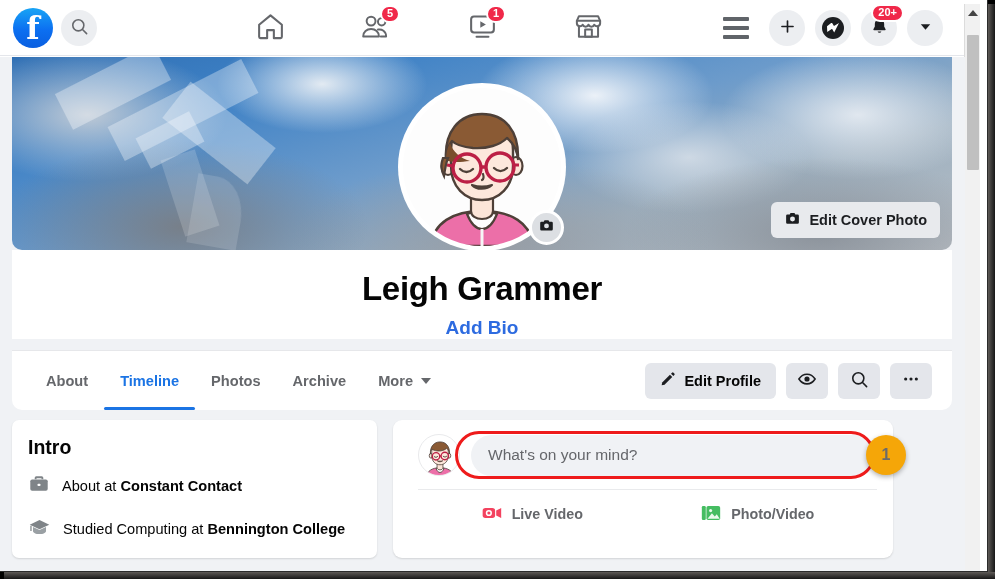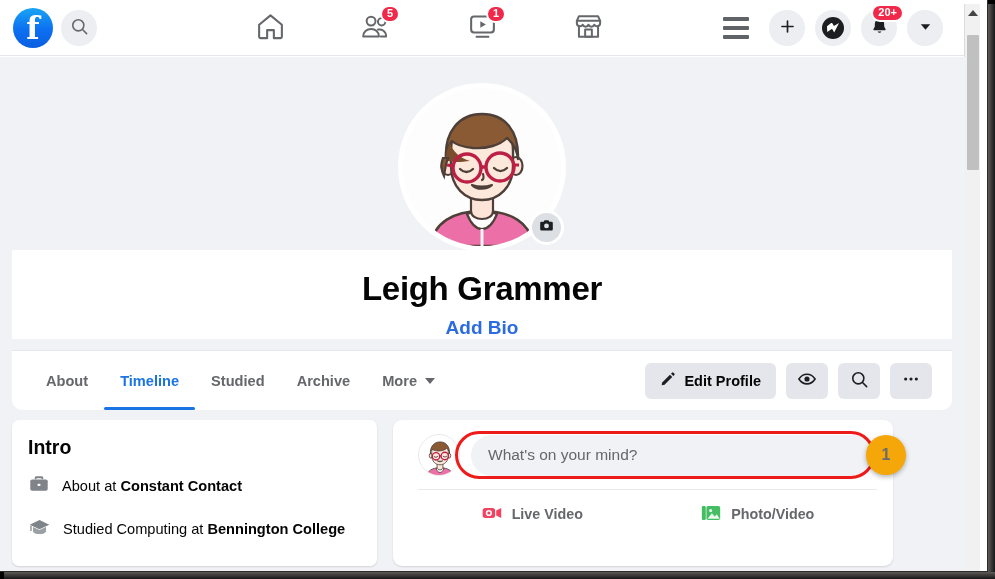--- a/index.html
+++ b/index.html
@@ -395,21 +395,21 @@
   }
 
   .card {
     background: #fff;
     border-radius: 9px;
     box-shadow: 0 1px 2px rgba(0,0,0,.13);
   }
 
   #intro-card {
     width: 365px;
-    padding: 16px 16px 22px 16px;
+    padding: 16px 16px 14px 16px;
     border-radius: 7px;
   }
   #intro-title {
     font-size: 19.5px;
     font-weight: bold;
     color: #050505;
     margin-bottom: 14px;
   }
   .intro-row {
     display: flex;
@@ -616,20 +616,38 @@
     </div>
   </div>
 
   <div id="scrollbar">
     <div id="scroll-up"></div>
     <div id="scroll-thumb"></div>
   </div>
 
   <div id="page">
 
+    <div id="cover">
+      <div class="cover-shape" id="cs1"></div>
+      <div class="cover-shape" id="cs2"></div>
+      <div class="cover-shape" id="cs3"></div>
+      <div class="cover-shape" id="cs4"></div>
+      <div class="cover-shape" id="cs5"></div>
+      <div class="cover-shape" id="cs6"></div>
+
+      <button id="edit-cover-btn">
+        <span>
+          <svg width="17" height="17" viewBox="0 0 24 24" fill="#1c1e21">
+            <path d="M9.2 4.2h5.6l1.1 2h3.3a1.8 1.8 0 0 1 1.8 1.8v9.6a1.8 1.8 0 0 1-1.8 1.8H4.8A1.8 1.8 0 0 1 3 17.6V8a1.8 1.8 0 0 1 1.8-1.8h3.3z"></path>
+            <circle cx="12" cy="12.6" r="3.5" fill="#e8eaed"></circle>
+          </svg>
+        </span>
+        <span>Edit Cover Photo</span>
+      </button>
+    </div>
 
     <div id="avatar-wrap">
       <div id="avatar">
         <svg width="158" height="158" viewBox="0 0 158 158">
 
           <path d="M28 158c2-23 22-35 51-35s49 12 51 35z" fill="#ec6fa8"></path>
           <path d="M28 158c2-23 22-35 51-35s49 12 51 35z" fill="none" stroke="#4e4038" stroke-width="2.4"></path>
 
           <path d="M64 126c4 10 9 15 15 15s11-5 15-15c-5-2-10-3-15-3s-10 1-15 3z" fill="#fdfdfd" stroke="#4e4038" stroke-width="2.2"></path>
           <line x1="79" y1="141" x2="79" y2="158" stroke="#f6f6f6" stroke-width="3"></line>
@@ -680,21 +698,21 @@
         <button class="tab">
           <span>About</span>
         </button>
 
         <button class="tab active">
           <span>Timeline</span>
         </button>
 
 
         <button class="tab">
-          <span>Studied</span>
+          <span>Photos</span>
         </button>
 
         <button class="tab">
           <span>Archive</span>
         </button>
 
         <button class="tab">
           <span>More</span>
           <span class="caret"></span>
         </button>

